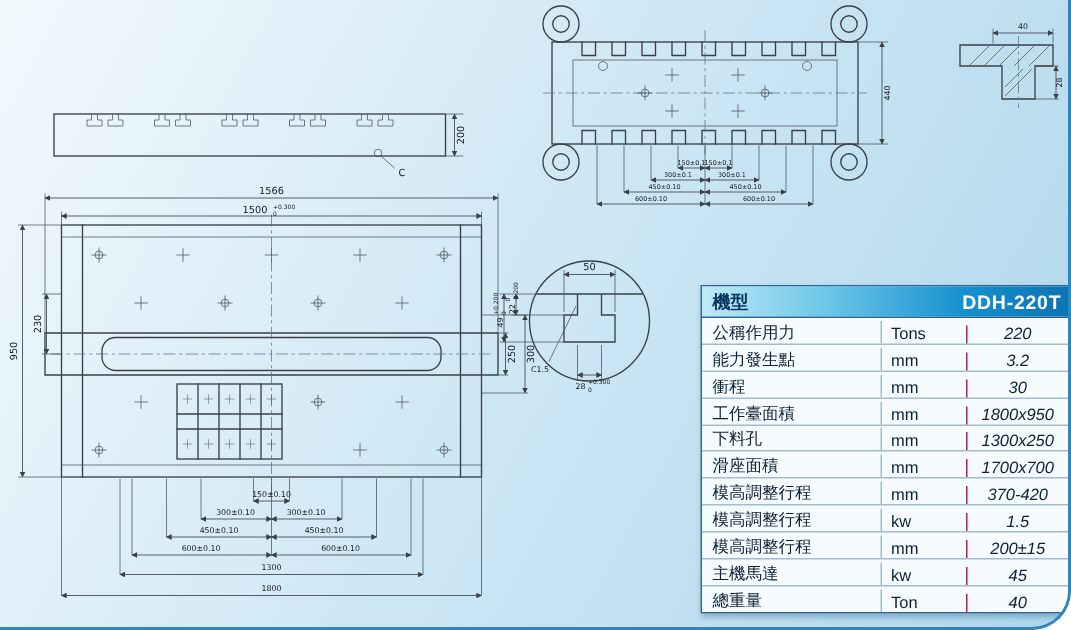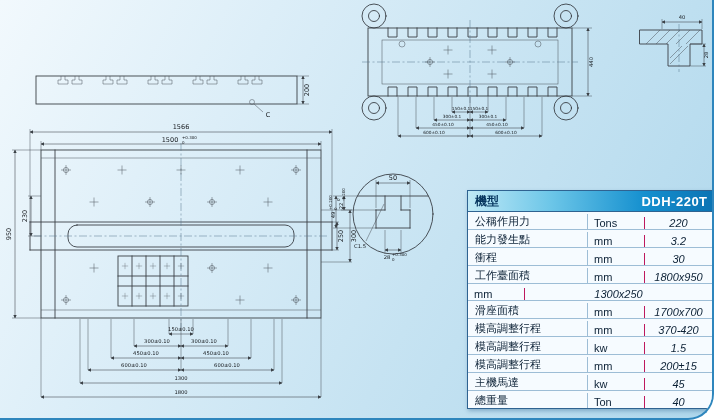--- a/index.html
+++ b/index.html
@@ -293,20 +293,21 @@
     <div class="c-name">衝程</div>
     <div class="c-unit">mm</div>
     <div class="c-value">30</div>
   </div>
   <div class="spec-row">
     <div class="c-name">工作臺面積</div>
     <div class="c-unit">mm</div>
     <div class="c-value">1800x950</div>
   </div>
   <div class="spec-row">
+    <div class="c-name">下料孔</div>
     <div class="c-unit">mm</div>
     <div class="c-value">1300x250</div>
   </div>
   <div class="spec-row">
     <div class="c-name">滑座面積</div>
     <div class="c-unit">mm</div>
     <div class="c-value">1700x700</div>
   </div>
   <div class="spec-row">
     <div class="c-name">模高調整行程</div>

